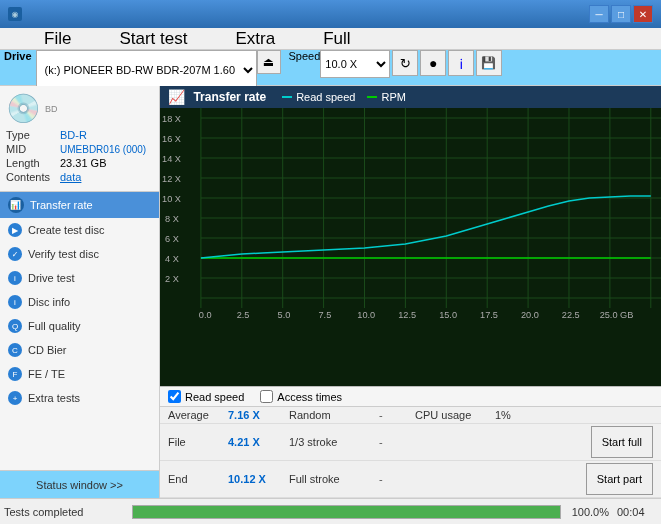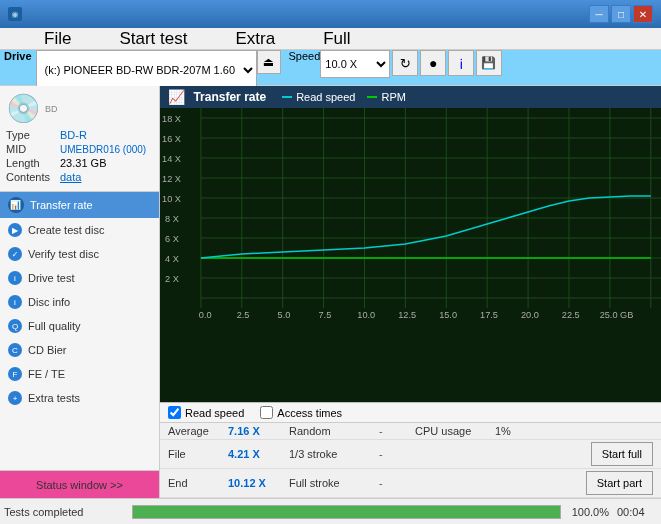--- a/index.html
+++ b/index.html
@@ -42,21 +42,21 @@
     .label-input { height: 18px; width: 75px; border: 1px solid #aaa; font-size: 10px; padding: 0 2px; }
     .label-btn { height: 18px; width: 18px; background: #f0f0f0; border: 1px solid #aaa; cursor: pointer; font-size: 10px; display: flex; align-items: center; justify-content: center; }
     
     .nav-items { flex: 1; }
     .nav-item { display: flex; align-items: center; gap: 6px; padding: 5px 8px; cursor: pointer; font-size: 11px; color: #333; }
     .nav-item.active { background: #4a90d9; color: white; }
     .nav-item-icon { width: 16px; height: 16px; border-radius: 50%; display: flex; align-items: center; justify-content: center; font-size: 9px; }
     .nav-item.active .nav-item-icon { background: #1a5fa0; }
     .nav-item:not(.active) .nav-item-icon { background: #2a7fd4; }
 
-    .status-btn { height: 28px; border-top: 1px solid #ccc; display: flex; align-items: center; justify-content: center; background: #ec4899; cursor: pointer; font-size: 11px; color: #333; }
+    .status-btn { height: 28px; border-top: 1px solid #ccc; display: flex; align-items: center; justify-content: center; background: #7dd3fc; cursor: pointer; font-size: 11px; color: #333; }
 
     
     .right-panel { flex: 1; display: flex; flex-direction: column; background: #1a3a1a; }
     .chart-header { display: flex; align-items: center; gap: 8px; background: #1c3a5a; padding: 3px 8px; }
     .chart-title { color: white; font-size: 12px; font-weight: bold; }
     .chart-legend { display: flex; align-items: center; gap: 12px; margin-left: 8px; }
     .legend-item { display: flex; align-items: center; gap: 4px; font-size: 11px; color: white; }
     .legend-dot { width: 10px; height: 2px; }
     .legend-dot.cyan { background: #00cccc; }
     .legend-dot.green { background: #00cc00; }
@@ -71,21 +71,21 @@
     .cb-item { display: flex; align-items: center; gap: 4px; font-size: 11px; }
     .burst-value { font-weight: bold; color: #000; margin-left: 4px; }
     
     .stats-row { display: flex; align-items: center; padding: 2px 8px; font-size: 11px; border-bottom: 1px solid #ddd; }
     .stat-label { min-width: 60px; color: #333; }
     .stat-value { min-width: 45px; color: #0066cc; font-weight: bold; }
     .stat-label2 { min-width: 90px; color: #333; margin-left: 16px; }
     .stat-value2 { min-width: 20px; color: #555; }
     .stat-label3 { min-width: 80px; color: #333; margin-left: 16px; }
     .stat-value3 { color: #333; }
-    .start-btn { margin-left: auto; height: 24px; padding: 0 10px; font-size: 11px; background: #f0f0f0; border: 1px solid #999; cursor: pointer; }
+    .start-btn { margin-left: auto; height: 32px; padding: 0 10px; font-size: 11px; background: #f0f0f0; border: 1px solid #999; cursor: pointer; }
 
     
     .status-bar { height: 26px; background: #f0f0f0; border-top: 1px solid #ccc; display: flex; align-items: center; padding: 0 4px; gap: 8px; }
     .status-text { font-size: 11px; color: #333; min-width: 120px; }
     .progress-container { flex: 1; height: 14px; background: #ddd; border: 1px solid #aaa; }
     .progress-bar { height: 100%; background: #4caf50; }
     .progress-text { font-size: 11px; color: #333; min-width: 40px; text-align: right; }
     .time-text { font-size: 11px; color: #333; min-width: 40px; }
   </style>
 </head>

